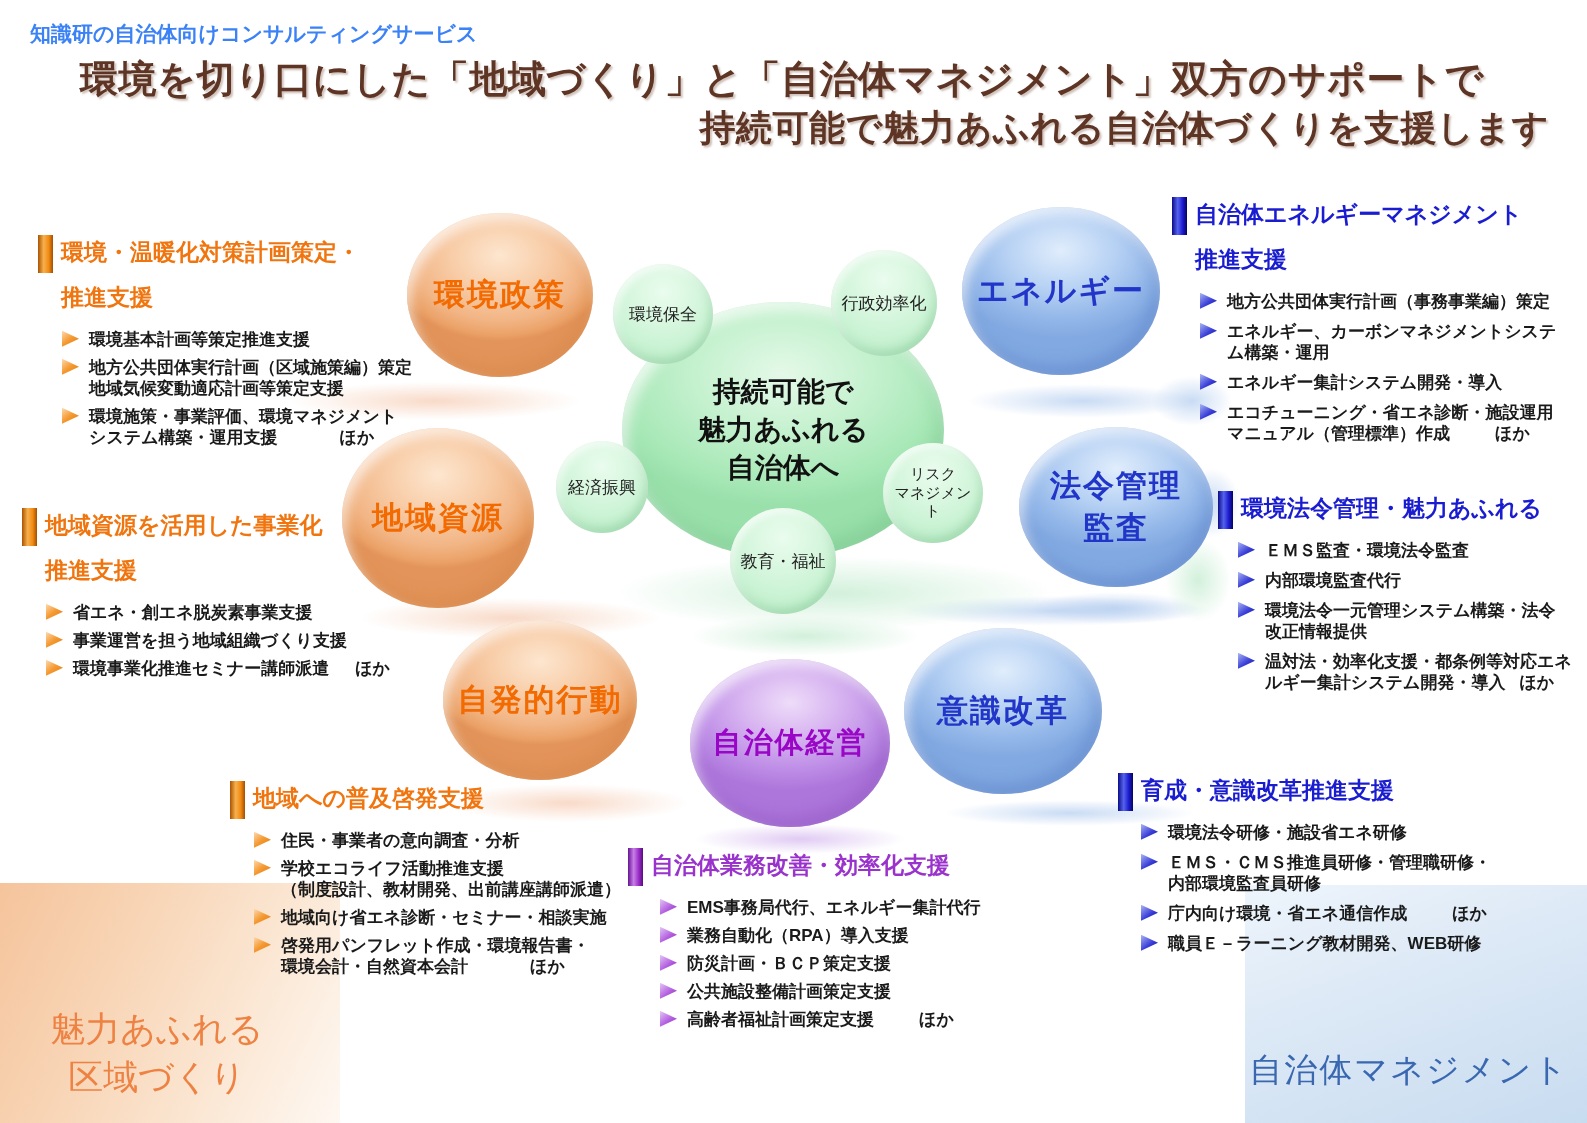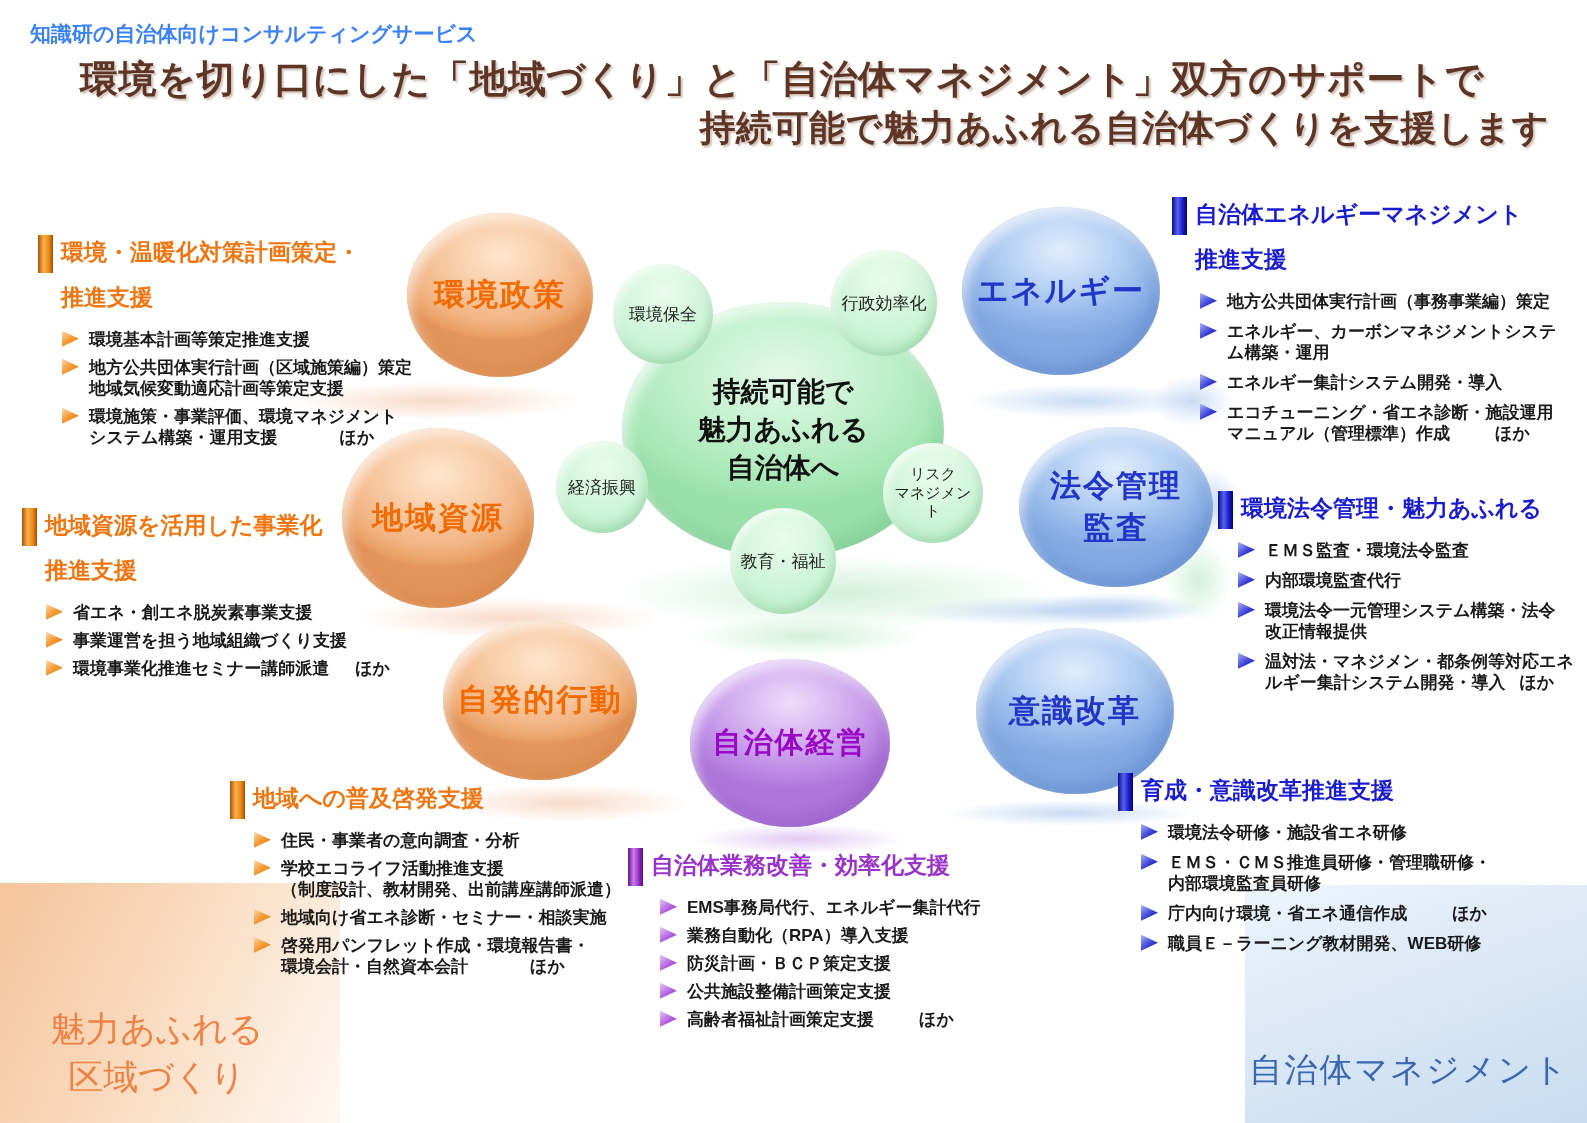--- a/index.html
+++ b/index.html
@@ -55,21 +55,21 @@
     color:#9906c6;font-size:29px;letter-spacing:2px;}
   .bubble.greenbig{background:radial-gradient(ellipse 62% 52% at 50% 28%,#e4f9e8 0%,#c4f1ce 45%,#a8e8b7 82%,#99e0ab 100%);
     box-shadow:inset -6px -10px 18px rgba(90,170,110,.28),inset 5px 8px 14px rgba(255,255,255,.8);
     color:#111;font-size:28px;z-index:1;}
   .bubble .stack div{line-height:1.35;}
   .b-envpolicy{left:407px;top:213px;width:186px;height:164px;}
   .b-regional{left:342px;top:428px;width:192px;height:180px;}
   .b-voluntary{left:443px;top:620px;width:194px;height:160px;font-size:29px;}
   .b-energy{left:962px;top:207px;width:198px;height:168px;}
   .b-legal{left:1019px;top:427px;width:194px;height:160px;font-size:28px;}
-  .b-awareness{left:976px;top:628px;width:198px;height:166px;font-size:30px;}
+  .b-awareness{left:904px;top:628px;width:198px;height:166px;font-size:30px;}
   .b-muni{left:690px;top:659px;width:200px;height:168px;}
   .b-center{left:622px;top:302px;width:322px;height:256px;}
   
   .sat{position:absolute;border-radius:50%;display:flex;align-items:center;justify-content:center;
     text-align:center;color:#222;z-index:2;font-size:17px;white-space:nowrap;
     background:radial-gradient(circle at 50% 28%,#eafcee 0%,#cef4d7 55%,#b2e9c1 100%);
     box-shadow:inset -3px -5px 9px rgba(95,175,115,.3),inset 3px 4px 8px rgba(255,255,255,.8);}
   .sat .stack div{line-height:1.25;}
   .c-env{left:613px;top:264px;width:100px;height:100px;}
   .c-admin{left:831px;top:250px;width:106px;height:106px;}
@@ -354,21 +354,21 @@
       <li>
         <span class="arrow"></span>
         <div class="lines">
           <div>環境法令一元管理システム構築・法令</div>
           <div>改正情報提供</div>
         </div>
       </li>
       <li>
         <span class="arrow"></span>
         <div class="lines">
-          <div>温対法・マネジメン・都条例等対応エネ</div>
+          <div>温対法・効率化支援・都条例等対応エネ</div>
           <div><span>ルギー集計システム開発・導入</span><span class="note s">ほか</span></div>
         </div>
       </li>
     </ul>
   </div>
 
   <div class="section sec-f blue-sec">
     <div class="sec-head">
       <span class="bar"></span>
       <div class="sec-title">

